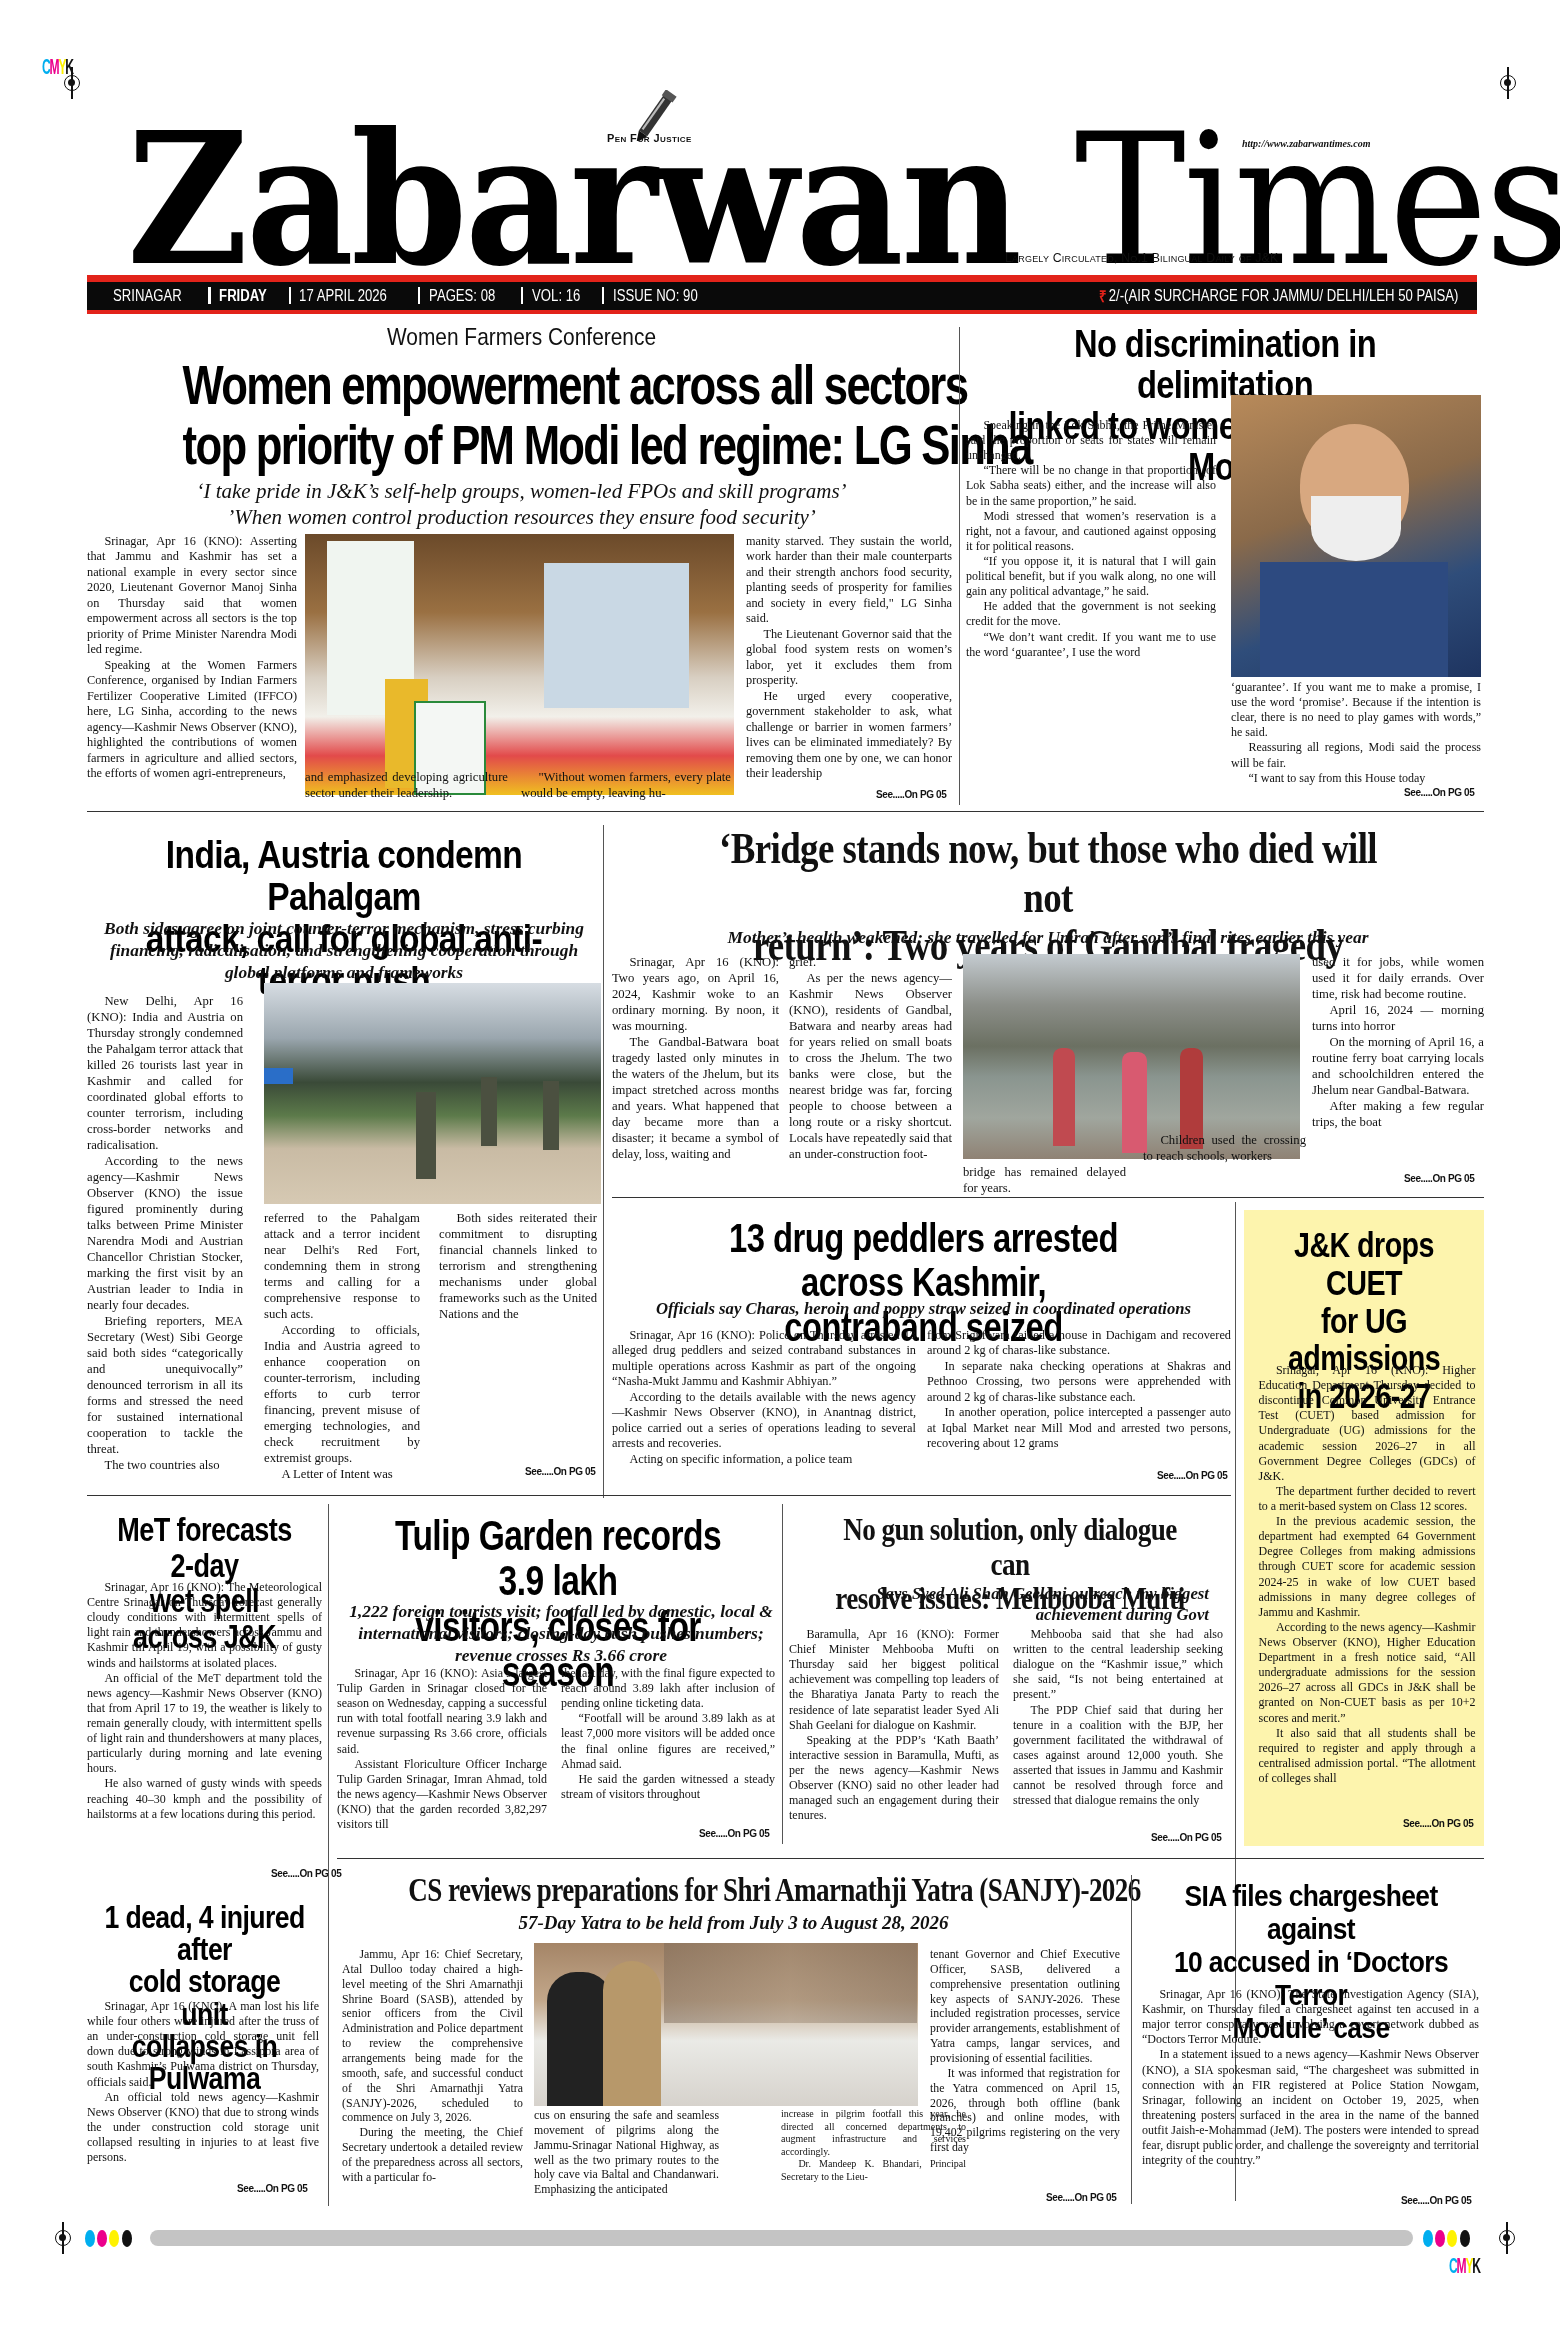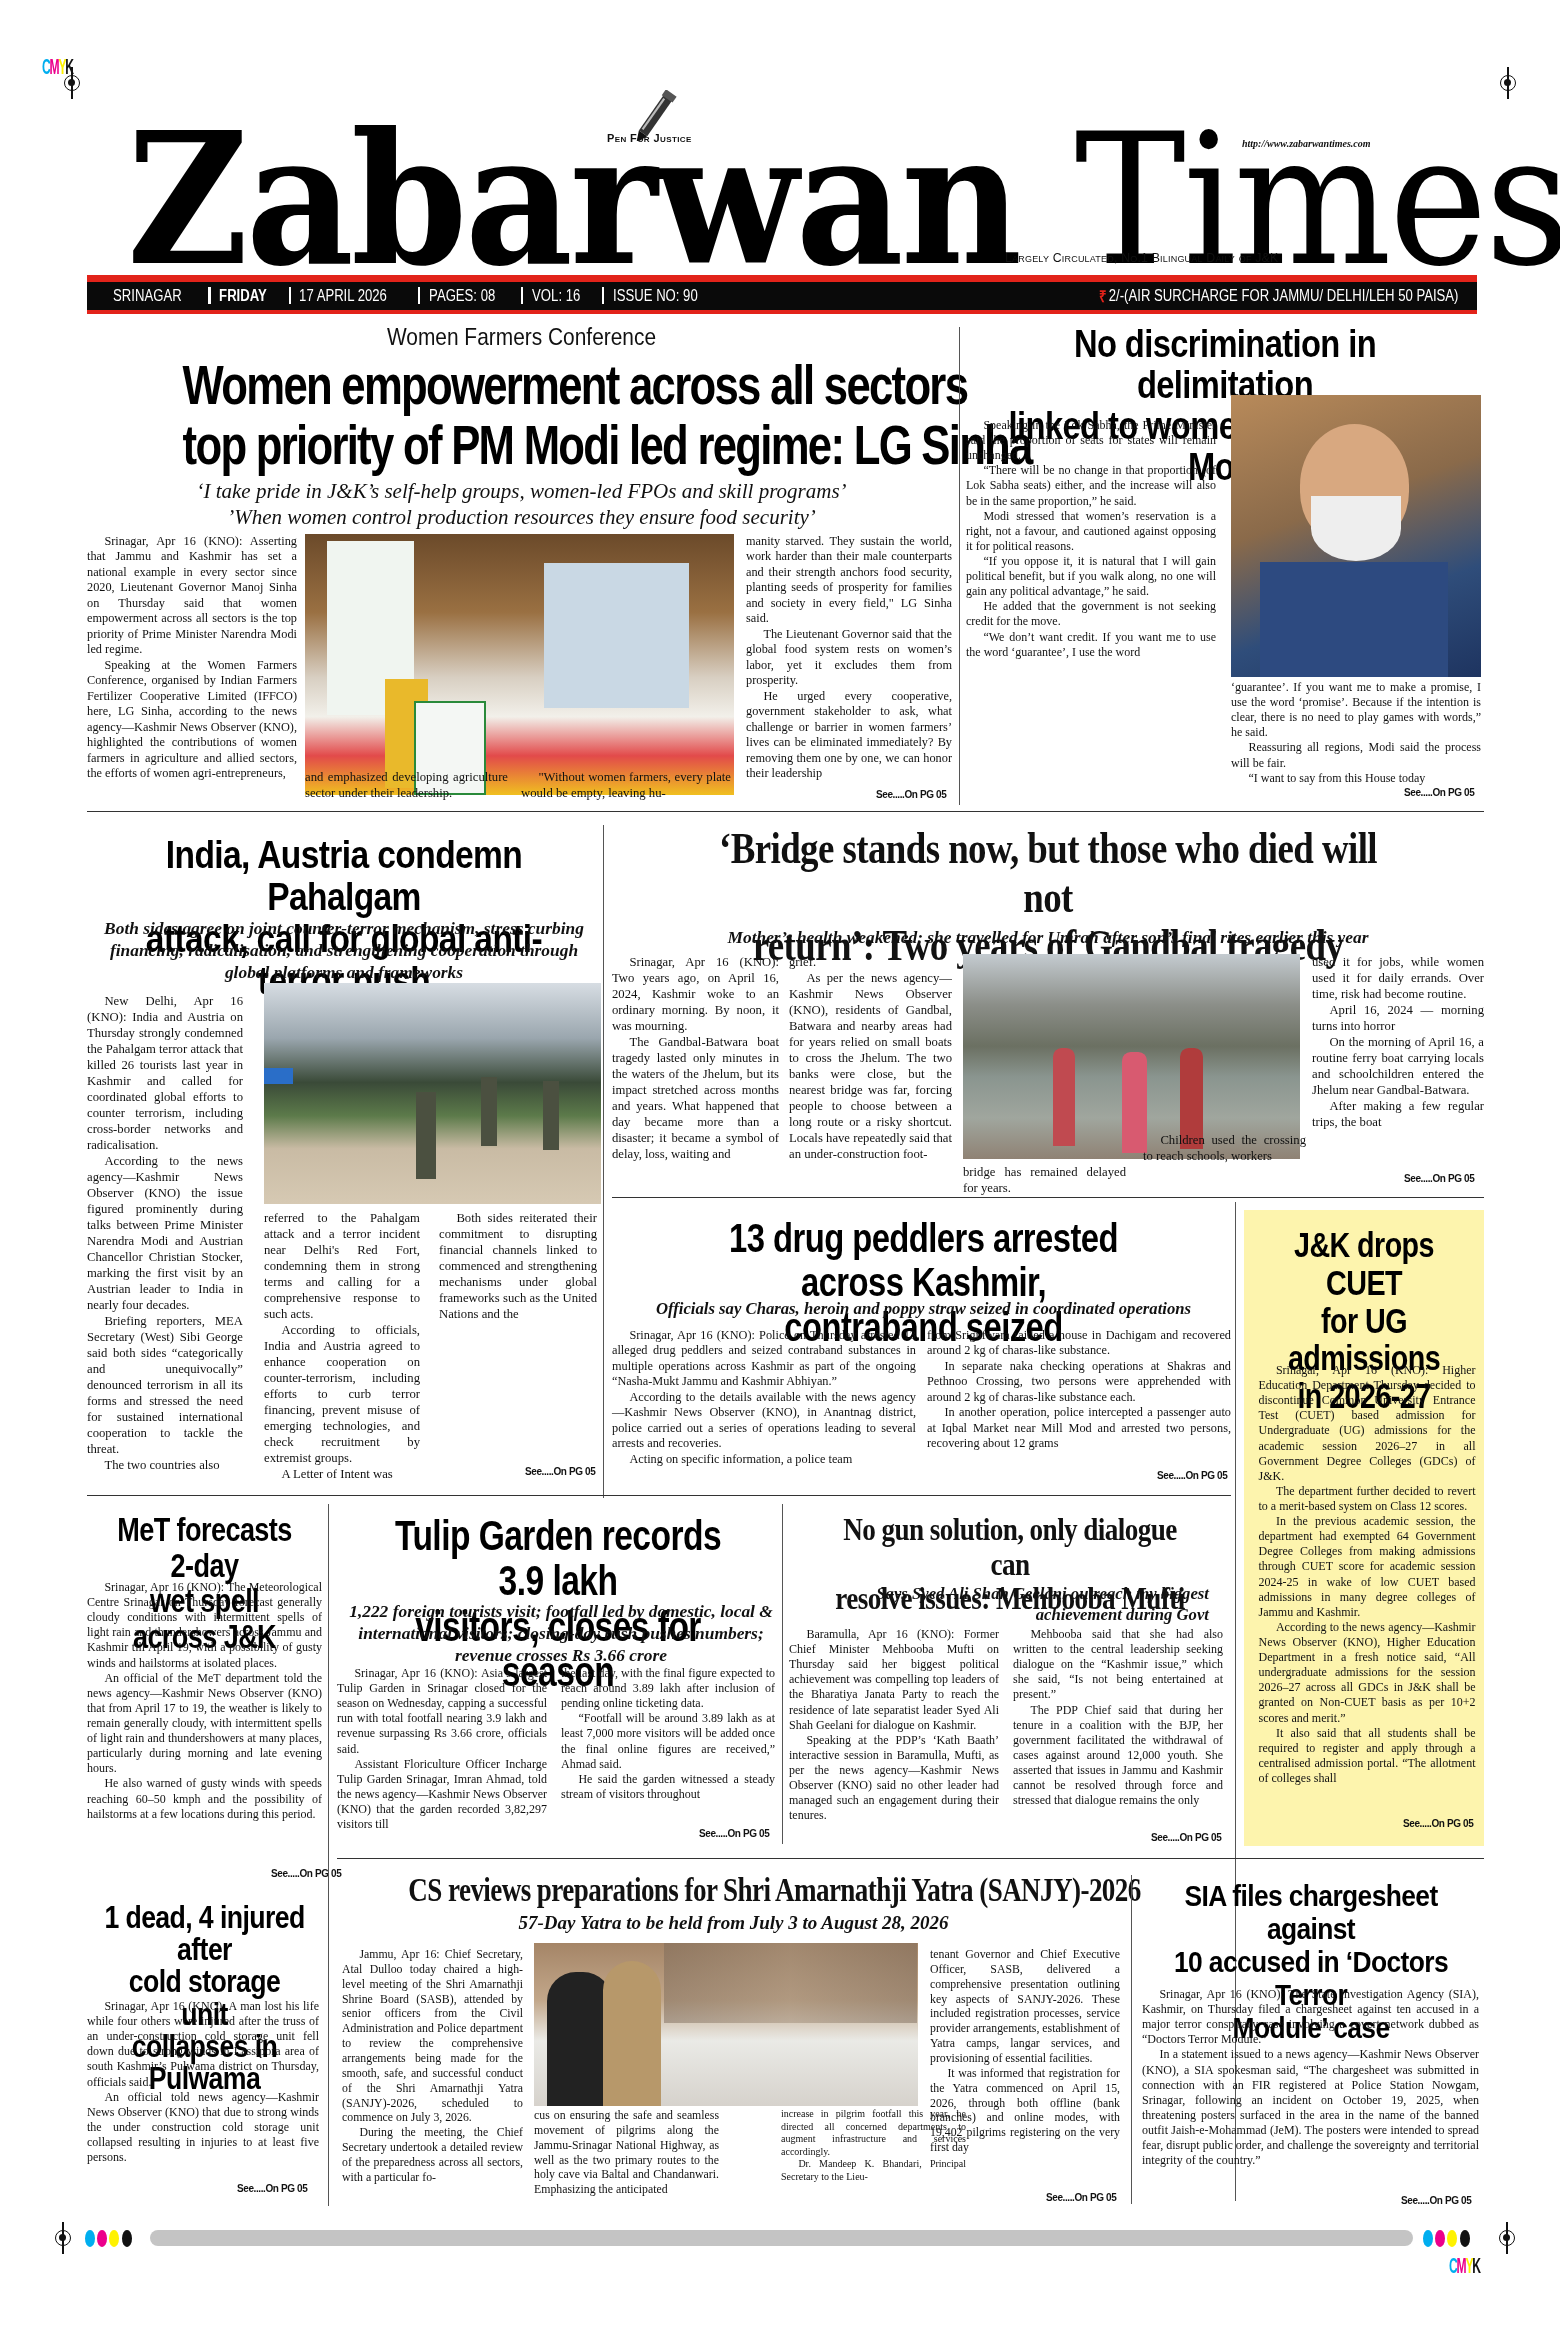--- a/index.html
+++ b/index.html
@@ -183,21 +183,21 @@
     <div class="abs" style="left:217px;top:94px;width:16px;height:69px;background:#4b5040;"></div>
     <div class="abs" style="left:279px;top:98px;width:16px;height:69px;background:#4b5040;"></div>
     <div class="abs" style="left:0;top:85px;width:29px;height:16px;background:#2a6ec8;"></div>
   </div>
   <div class="col" style="left:264px;top:1210px;width:156px;">
     <p style="text-indent:0">referred to the Pahalgam attack and a terror incident near Delhi's Red Fort, condemning them in strong terms and calling for a comprehensive response to such acts.</p>
     <p>According to officials, India and Austria agreed to enhance cooperation on counter-terrorism, including efforts to curb terror financing, prevent misuse of emerging technologies, and check recruitment by extremist groups.</p>
     <p>A Letter of Intent was</p>
   </div>
   <div class="col" style="left:439px;top:1210px;width:158px;">
-    <p>Both sides reiterated their commitment to disrupting financial channels linked to commenced and strengthening mechanisms under global frameworks such as the United Nations and the</p>
+    <p>Both sides reiterated their commitment to disrupting financial channels linked to terrorism and strengthening mechanisms under global frameworks such as the United Nations and the</p>
   </div>
   <div class="see" style="left:525px;top:1466px;">See.....On PG 05</div>
 </article>
 
 <div class="vrule" style="left:603px;top:825px;height:673px;"></div>
 
 <article>
   <div class="abs hl-serif" style="left:612px;top:824px;width:872px;font-size:45px;transform:scaleX(0.82);">
     <div>‘Bridge stands now, but those who died will not</div>
     <div>return’: Two years of Gandbal tragedy</div>
@@ -273,21 +273,21 @@
 <div class="hrule" style="left:87px;top:1495px;width:1144px;"></div>
 
 <article>
   <div class="abs hl" style="left:87px;top:1512px;width:235px;font-size:33px;transform:scaleX(0.82);">
     <div>MeT forecasts 2-day</div>
     <div>wet spell across J&amp;K</div>
   </div>
   <div class="col" style="left:87px;top:1580px;width:235px;font-size:12px;">
     <p>Srinagar, Apr 16 (KNO): The Meteorological Centre Srinagar on Thursday forecast generally cloudy conditions with intermittent spells of light rain and thundershowers across Jammu and Kashmir till April 19, with a possibility of gusty winds and hailstorms at isolated places.</p>
     <p>An official of the MeT department told the news agency—Kashmir News Observer (KNO) that from April 17 to 19, the weather is likely to remain generally cloudy, with intermittent spells of light rain and thundershowers at many places, particularly during morning and late evening hours.</p>
-    <p>He also warned of gusty winds with speeds reaching 60–50 kmph and the possibility of hailstorms at a few locations during this period.</p>
+    <p>He also warned of gusty winds with speeds reaching 40–30 kmph and the possibility of hailstorms at a few locations during this period.</p>
   </div>
   <div class="see" style="left:271px;top:1868px;">See.....On PG 05</div>
 </article>
 
 <div class="vrule" style="left:328px;top:1504px;height:702px;"></div>
 
 <article>
   <div class="abs hl" style="left:337px;top:1513px;width:442px;font-size:42px;transform:scaleX(0.8);">
     <div>Tulip Garden records 3.9 lakh</div>
     <div>visitors, closes for season</div>

